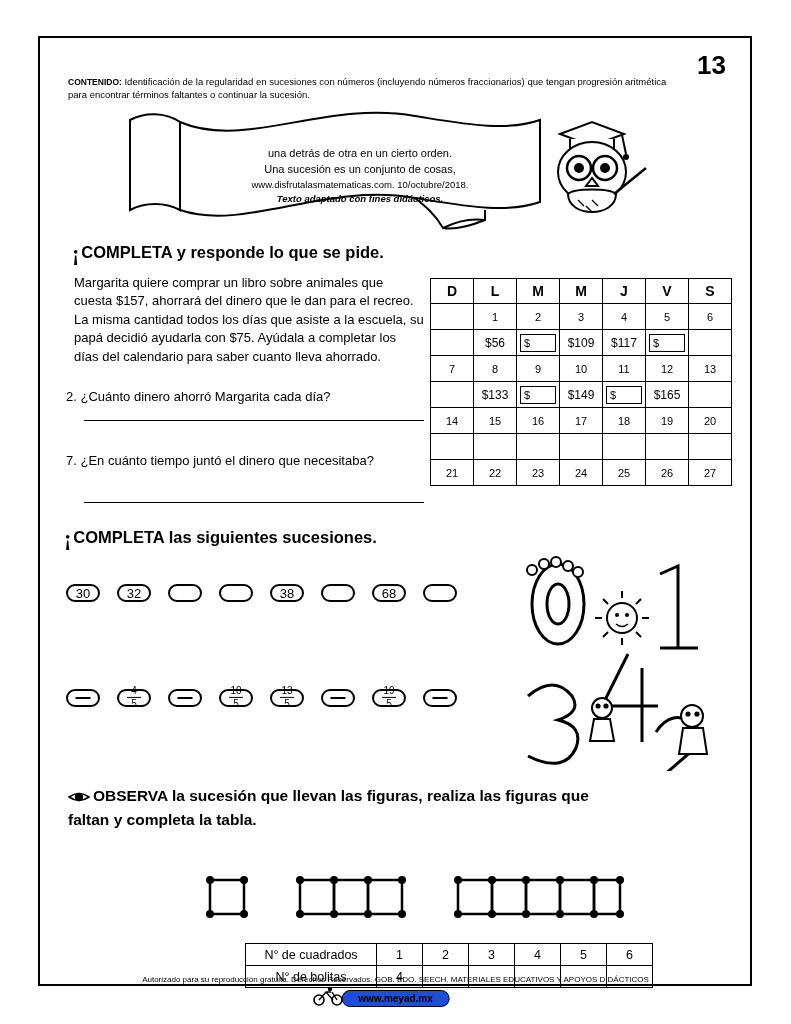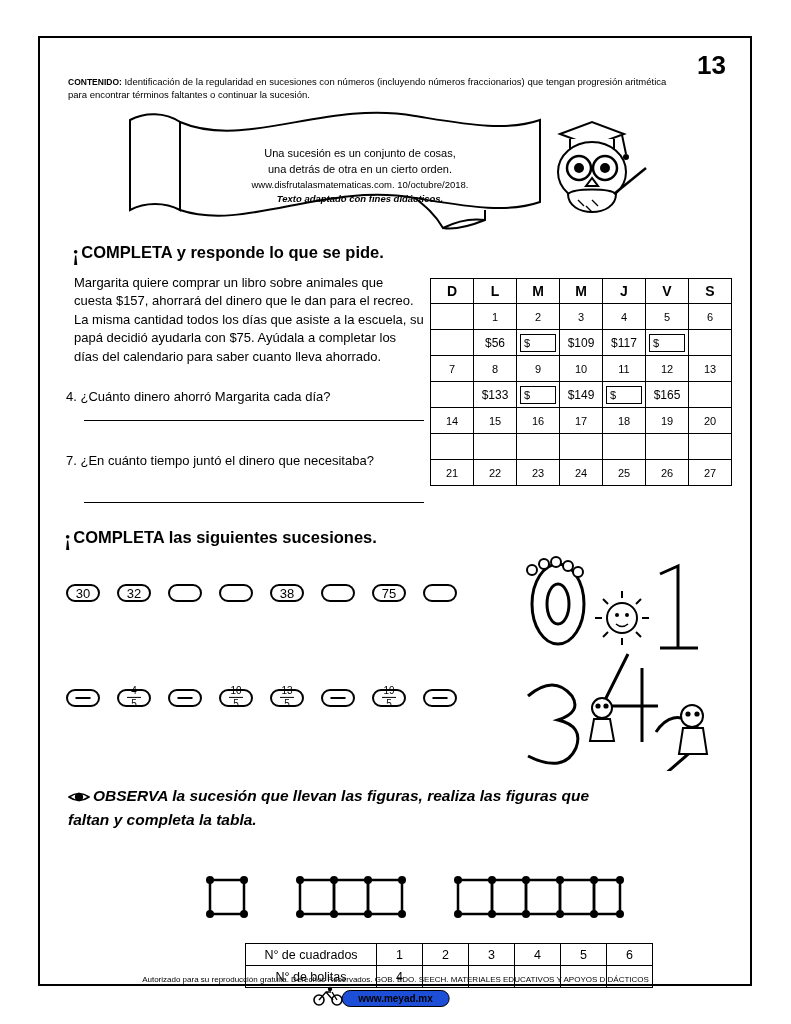--- a/index.html
+++ b/index.html
@@ -85,21 +85,21 @@
     font-family: "Liberation Serif", serif;
     font-weight: bold;
     font-size: 22px;
     line-height: 1;
     display: inline-block;
     transform: translateY(2px);
     margin-right: 2px;
   }
   .sec1 { left: 32px; top: 202px; }
   .sec2 { left: 24px; top: 487px; }
-  .sec3 { left: 28px; top: 748px; width: 640px; font-size: 15.5px; line-height: 1.35; font-style: italic;}
+  .sec3 { left: 28px; top: 748px; width: 640px; font-size: 15.5px; line-height: 1.35;}
 
   
   .problem {
     position: absolute;
     left: 34px;
     top: 236px;
     width: 350px;
     font-size: 13px;
     line-height: 1.42;
   }
@@ -272,22 +272,22 @@
   </div>
 
   <div class="banner">
     <svg width="420" height="125" viewBox="0 0 420 125">
       <path d="M5 10 C 20 2, 40 2, 55 12 L55 100 C 40 92, 20 92, 5 100 Z" fill="#fff" stroke="#000" stroke-width="2"></path>
       <path d="M55 12 C 120 40, 200 -10, 290 6 C 340 14, 380 22, 415 10 L415 92 C 380 104, 340 96, 290 88 C 200 72, 120 122, 55 100 Z" fill="#fff" stroke="#000" stroke-width="2"></path>
       <path d="M290 88 C 300 96, 310 104, 318 118 C 330 112, 345 108, 360 110" fill="#fff" stroke="#000" stroke-width="2"></path>
       <path d="M318 118 C 330 120, 345 116, 360 110 L360 100" fill="none" stroke="#000" stroke-width="2"></path>
     </svg>
     <div class="banner-text">
+      <div>una detrás de otra en un cierto orden.</div>
       <div>Una sucesión es un conjunto de cosas,</div>
-      <div>una detrás de otra en un cierto orden.</div>
       <div class="src">www.disfrutalasmatematicas.com. 10/octubre/2018.</div>
       <div class="adapt">Texto adaptado con fines didácticos.</div>
     </div>
   </div>
 
   <div class="owl">
     <svg width="120" height="120" viewBox="0 0 120 120">
 
       <polygon points="30,28 62,16 94,28 62,40" fill="#fff" stroke="#000" stroke-width="2"></polygon>
       <path d="M40 33 L40 46 C 50 54, 74 54, 84 46 L84 33" fill="#fff" stroke="#000" stroke-width="2"></path>
@@ -313,21 +313,21 @@
 
   <div class="sec-head sec1">
     <span class="bang">¡</span><span>COMPLETA y responde lo que se pide.</span>
   </div>
 
   <div class="problem">
     <span>Margarita quiere comprar un libro sobre animales que cuesta $157, ahorrará del dinero que le dan para el recreo. La misma cantidad todos los días que asiste a la escuela, su papá decidió ayudarla con $75.</span>
     <span>Ayúdala a completar los días del calendario para saber cuanto lleva ahorrado.</span>
   </div>
 
-  <div class="q q6">4.  ¿Cuánto dinero ahorró Margarita cada día?</div>
+  <div class="q q6">2.  ¿Cuánto dinero ahorró Margarita cada día?</div>
   <div class="ansline l1"></div>
   <div class="q q7">7. ¿En cuánto tiempo juntó el dinero que necesitaba?</div>
   <div class="ansline l2"></div>
 
   <table class="calendar">
     <thead>
       <tr>
         <th>D</th>
         <th>L</th>
         <th>M</th>
@@ -409,21 +409,21 @@
           <td class="day">26</td>
           <td class="day">27</td>
         </tr>
       </tbody>
   </table>
 
   <div class="sec-head sec2">
     <span class="bang">¡</span><span>COMPLETA las siguientes sucesiones.</span>
   </div>
 
-  <div class="seqrow seq1" id="seq1"><div class="rbox"><span class="num">30</span></div><div class="rbox"><span class="num">32</span></div><div class="rbox"></div><div class="rbox"></div><div class="rbox"><span class="num">38</span></div><div class="rbox"></div><div class="rbox"><span class="num">75</span></div><div class="rbox"></div></div>
+  <div class="seqrow seq1" id="seq1"><div class="rbox"><span class="num">30</span></div><div class="rbox"><span class="num">32</span></div><div class="rbox"></div><div class="rbox"></div><div class="rbox"><span class="num">38</span></div><div class="rbox"></div><div class="rbox"><span class="num">68</span></div><div class="rbox"></div></div>
   <div class="seqrow seq2" id="seq2"><div class="rbox"><span class="dash"></span></div><div class="rbox"><span class="frac">
           <span class="n">4</span>
           <span class="bar"></span>
           <span class="d">5</span>
         </span></div><div class="rbox"><span class="dash"></span></div><div class="rbox"><span class="frac">
           <span class="n">10</span>
           <span class="bar"></span>
           <span class="d">5</span>
         </span></div><div class="rbox"><span class="frac">
           <span class="n">13</span>

